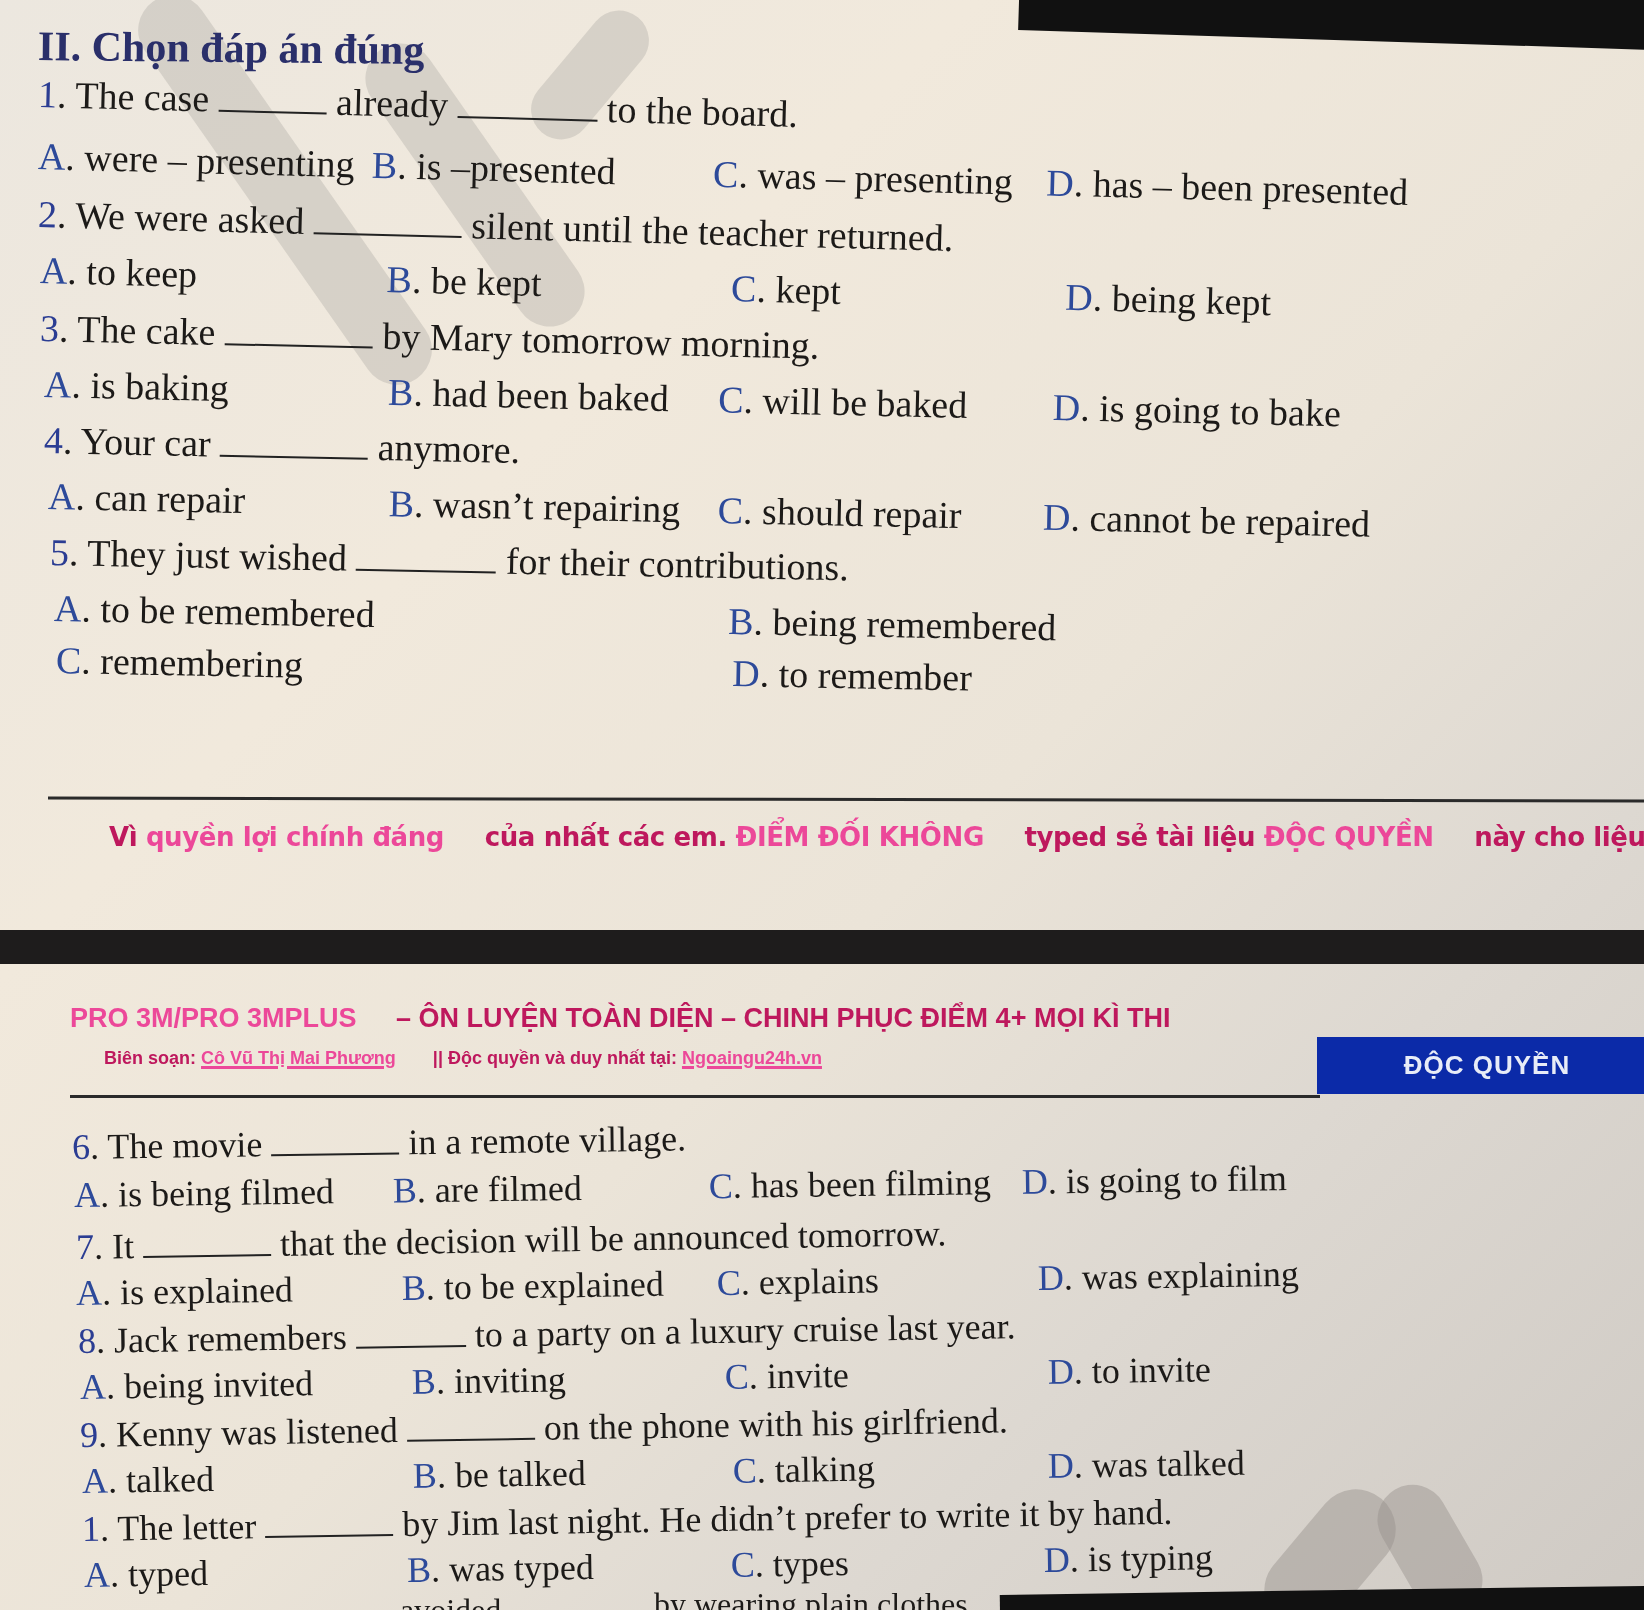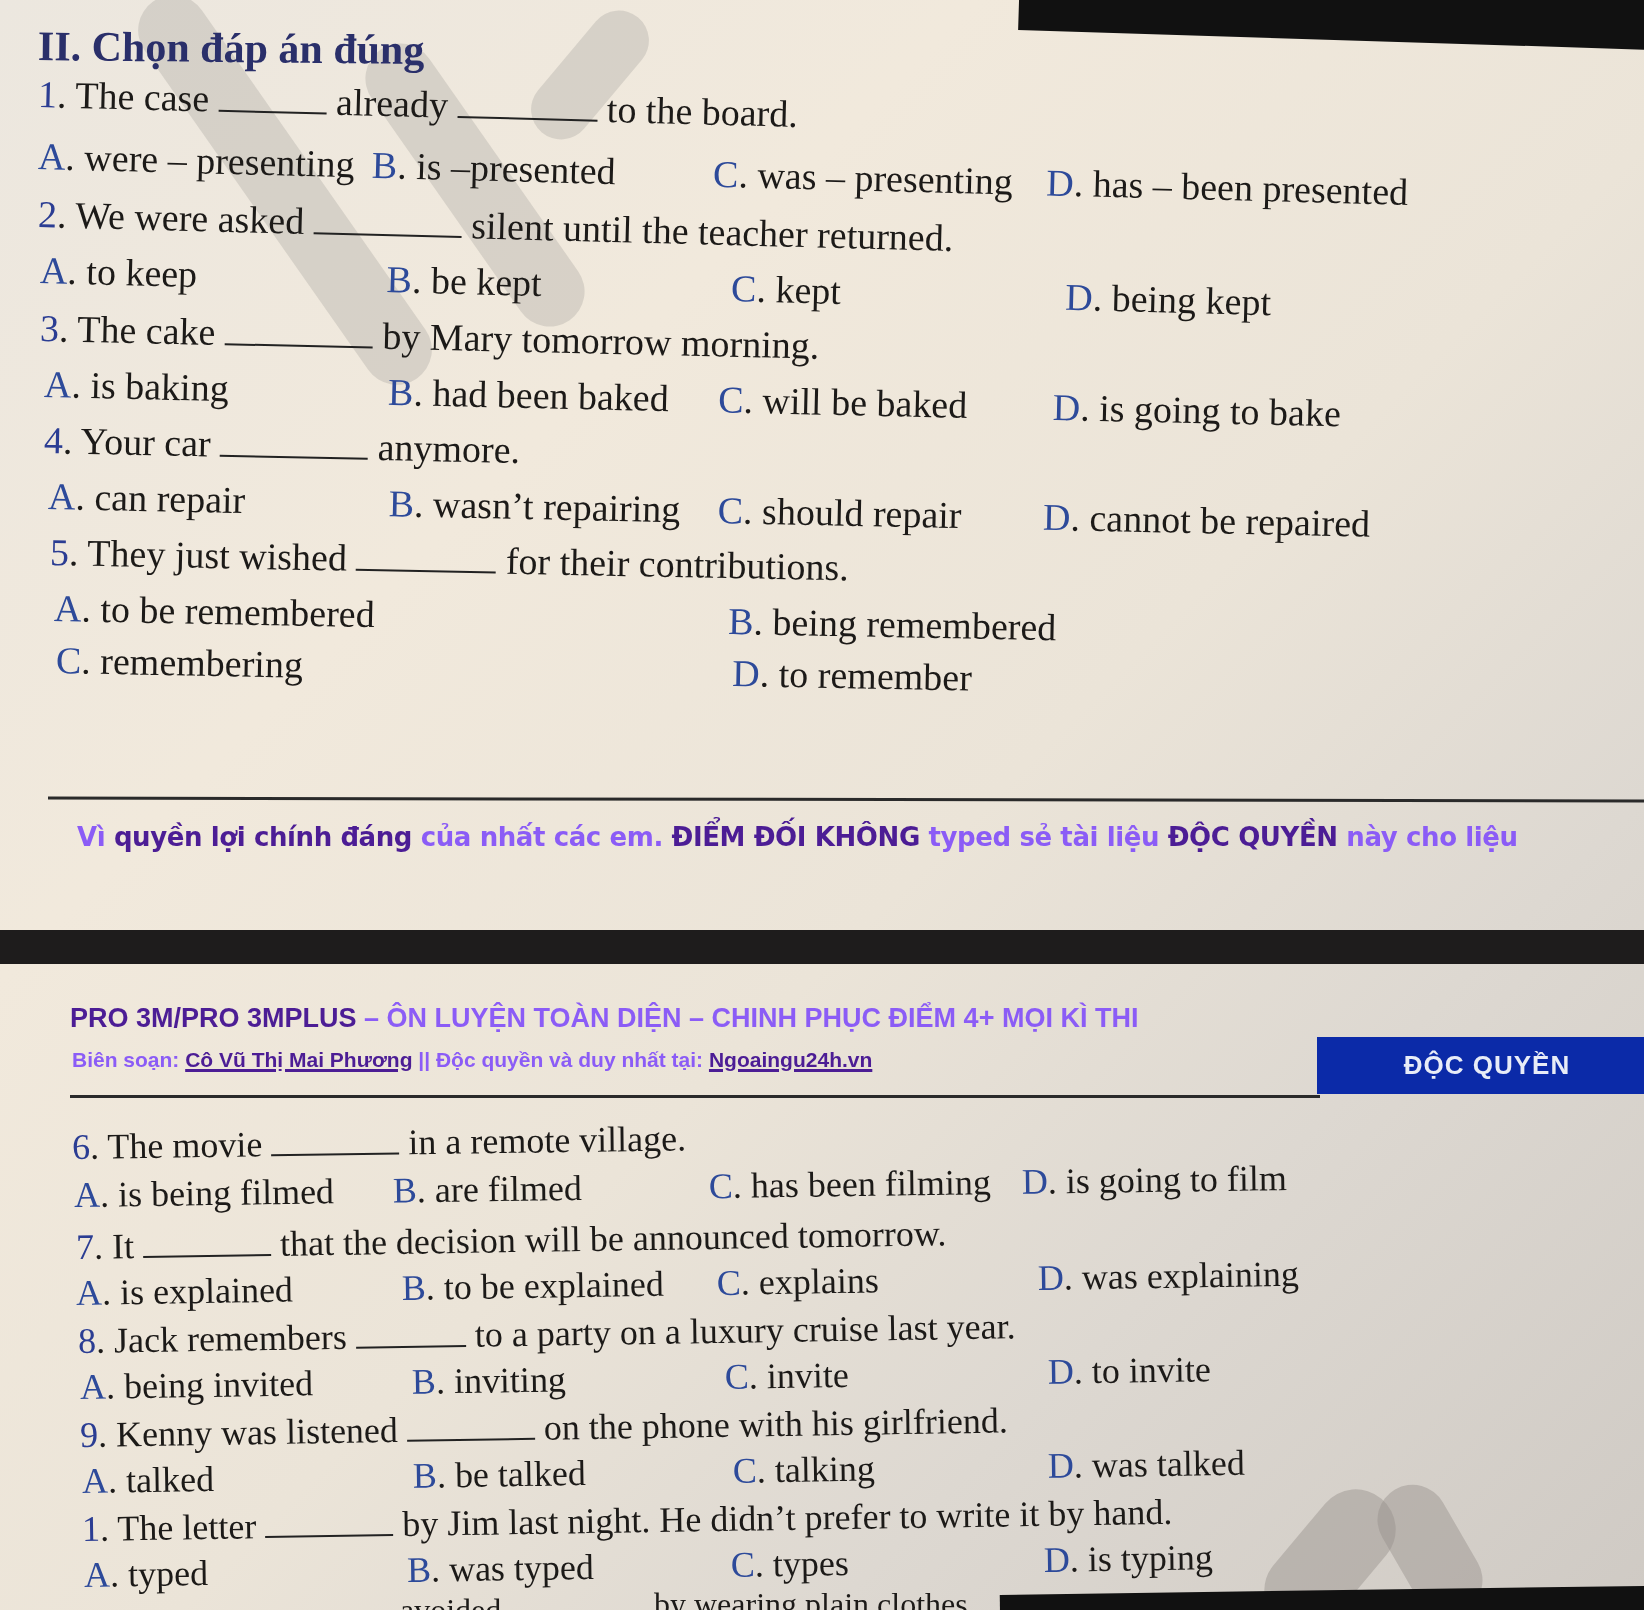--- a/index.html
+++ b/index.html
@@ -28,30 +28,30 @@
     .num, .lt { color: #2b3d93; }
     .opt .lt { color: #2d4a9a; }
     .blank { display: inline-block; border-bottom: 2px solid #222; height: 30px; vertical-align: baseline; }
 
     .rule { position: absolute; background: #2a2a2a; }
     .notice {
       position: absolute; left: 77px; top: 822px; white-space: nowrap;
       font-family: "DejaVu Sans", "Liberation Sans", sans-serif; font-weight: bold; font-size: 26px;
       letter-spacing: -0.4px;
     }
-    .red { color: #4c1d95; margin-top: 17px; }
-    .blue { color: #8b5cf6; }
+    .red { color: #ec4899; margin-top: 17px; }
+    .blue { color: #be185d; margin-left: 32px; }
     .band { position: absolute; left: 0; top: 930px; width: 1644px; height: 34px; background: #1e1c1c; }
     .hdr1 {
       position: absolute; left: 70px; top: 1003px; white-space: nowrap;
       font-family: "Liberation Sans", "DejaVu Sans", sans-serif; font-weight: bold; font-size: 27px;
     }
     .hdr2 {
       position: absolute; left: 72px; top: 1048px; white-space: nowrap;
-      font-family: "Liberation Sans", "DejaVu Sans", sans-serif; font-weight: bold; font-size: 21px;
+      font-family: "Liberation Sans", "DejaVu Sans", sans-serif; font-weight: bold; font-size: 18px;
     }
     .u { text-decoration: underline; text-decoration-thickness: 3px; }
     .badge {
       position: absolute; left: 1317px; top: 1037px; width: 340px; height: 57px;
       background: #0b2aa8; color: #e8ecf7; display: flex; align-items: center; justify-content: center;
       font-family: "Liberation Sans", "DejaVu Sans", sans-serif; font-weight: bold; font-size: 26px;
       letter-spacing: 1px;
     }
     .bottomcut { position: absolute; left: 1000px; top: 1590px; width: 700px; height: 40px; background: #111; transform: rotate(-0.8deg); }
   </style>

